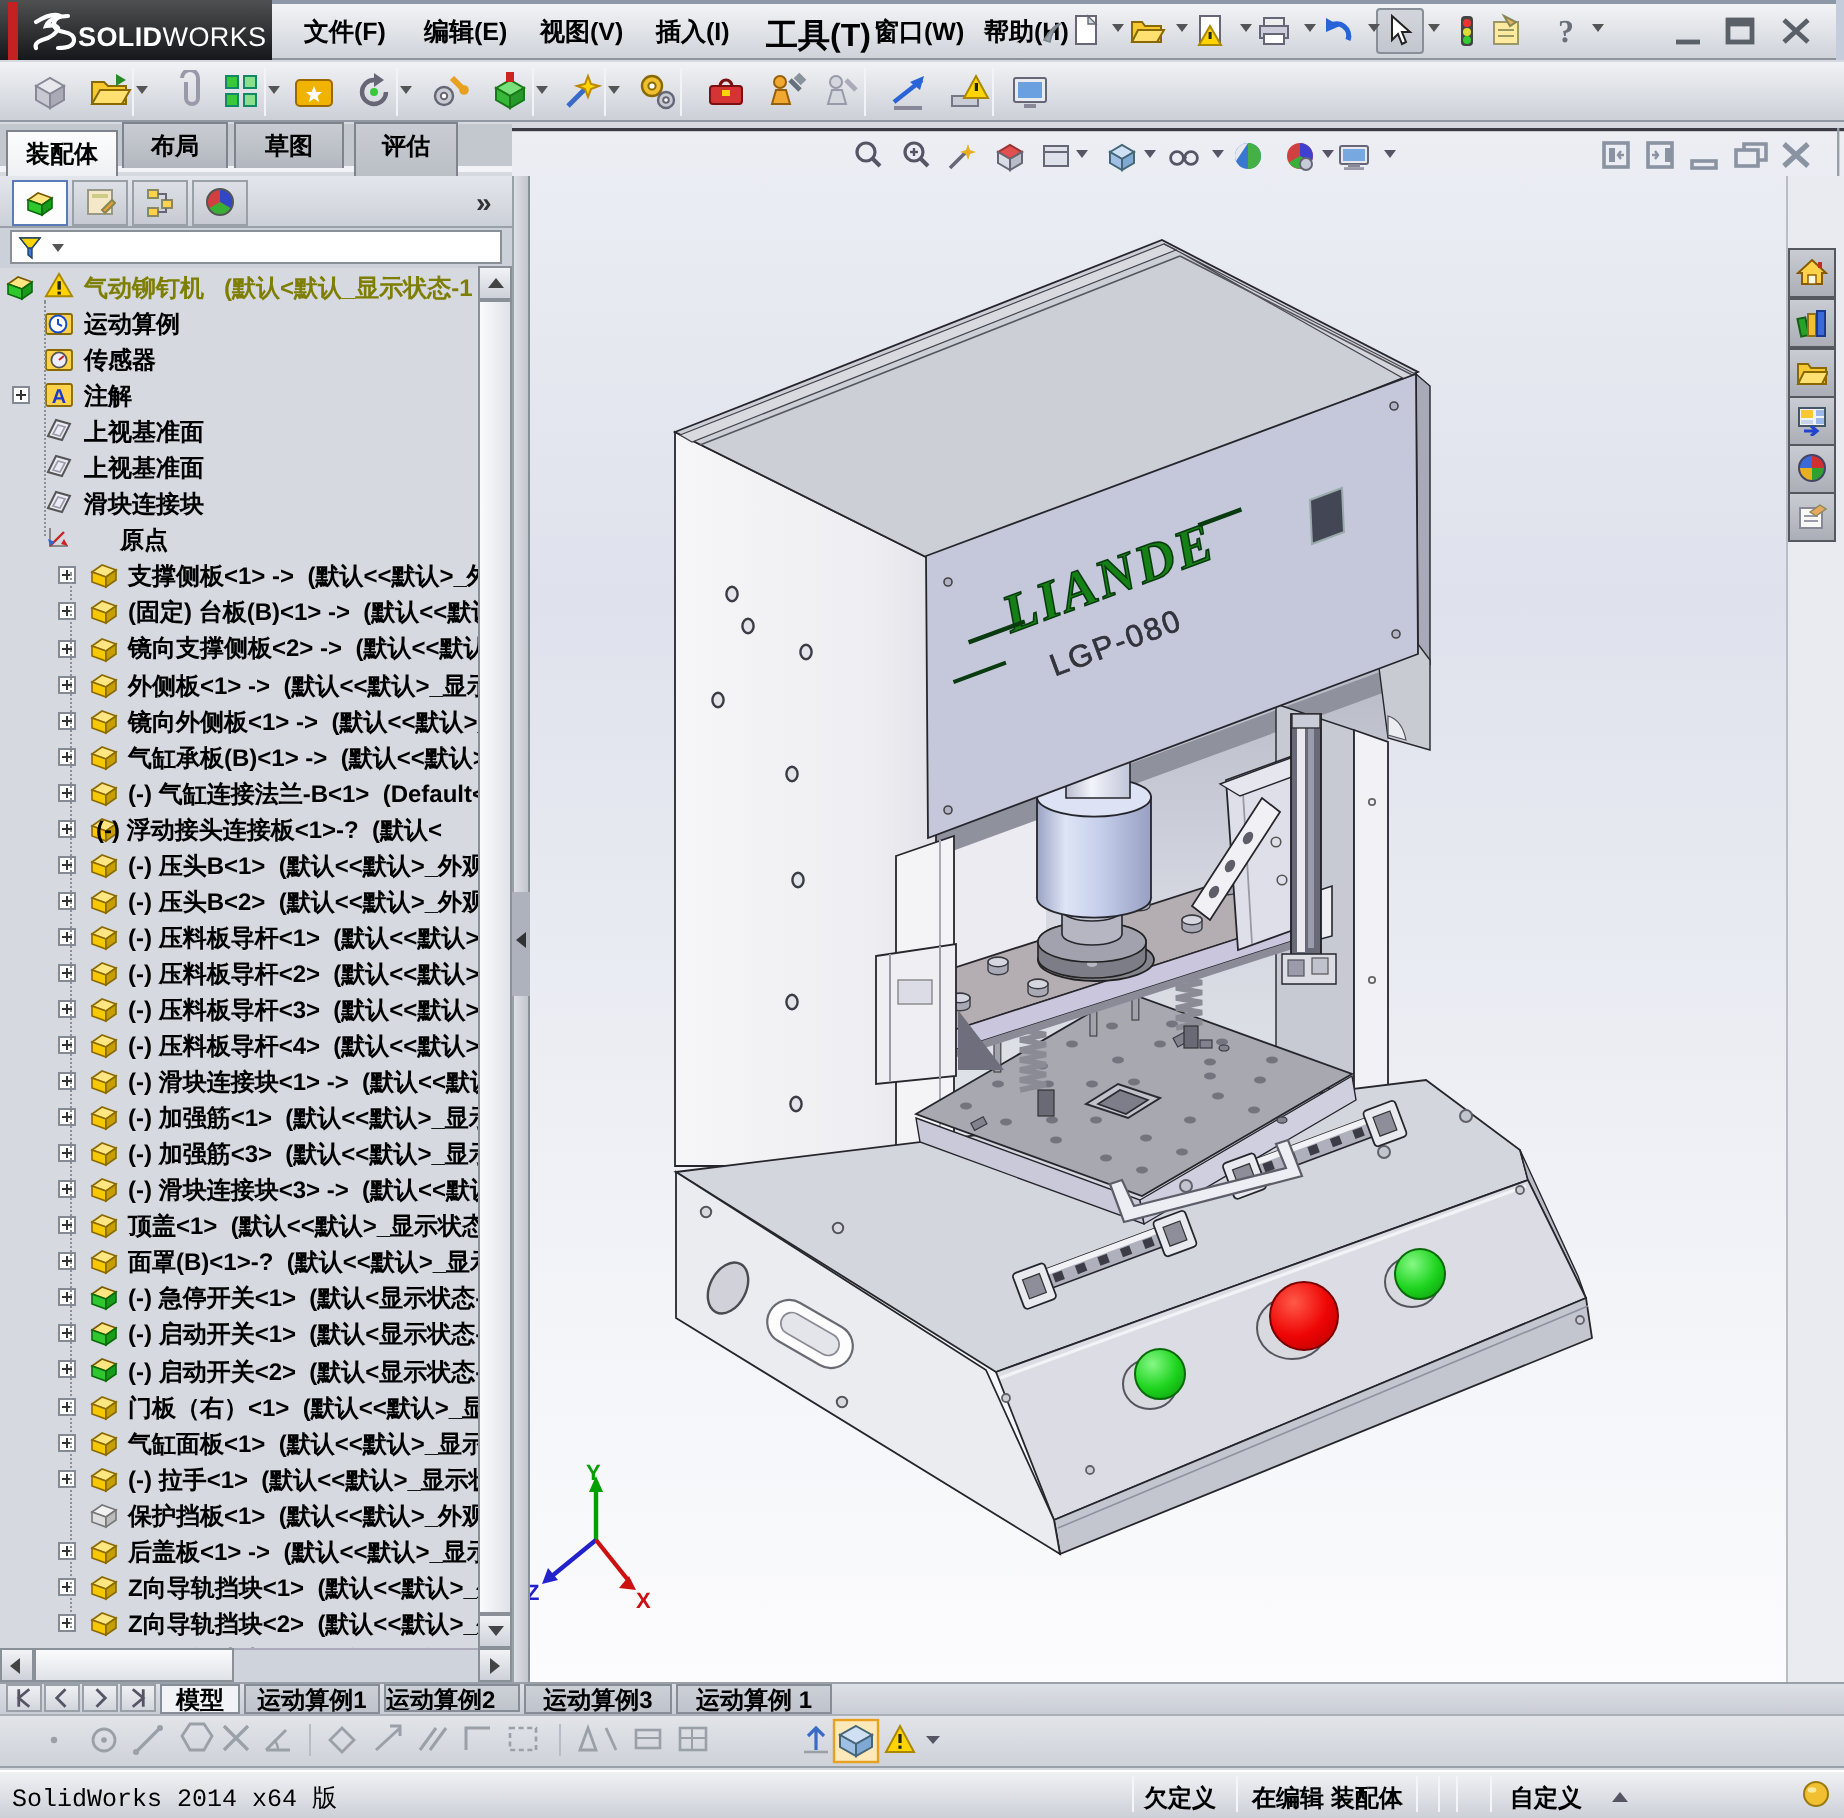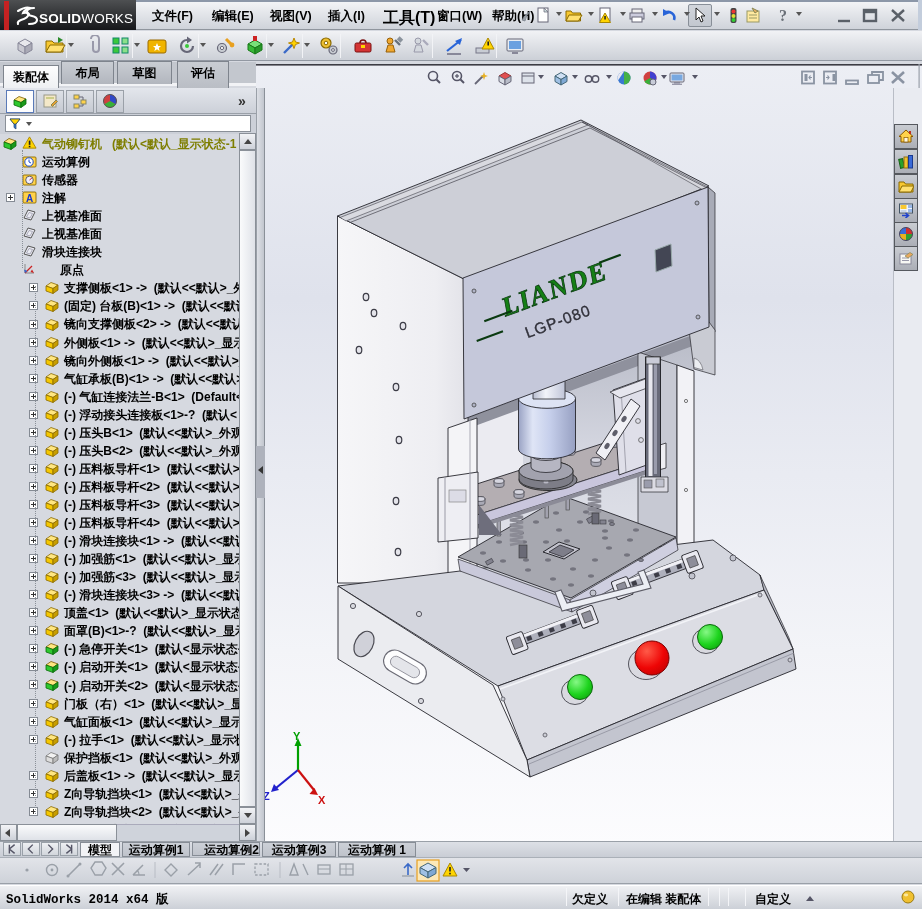--- a/index.html
+++ b/index.html
@@ -683,21 +683,21 @@
 <svg class="abs" style="left:44px;top:254px" width="16" height="16">
         <use href="#part"></use>
       </svg>
 <div class="tx" style="left:64px;top:255px">(-) 气缸连接法兰-B&lt;1&gt;&nbsp; (Default&lt;&lt;</div>
 <svg class="abs" style="left:29px;top:276px" width="9" height="9">
         <use href="#exp"></use>
       </svg>
 <svg class="abs" style="left:44px;top:272px" width="16" height="16">
         <use href="#part"></use>
       </svg>
-<div class="tx" style="left:64px;top:273px">(-) 浮动接头连接板&lt;1&gt;-?&nbsp; (默认&lt;</div>
+<div class="tx" style="left:48px;top:273px">(-) 浮动接头连接板&lt;1&gt;-?&nbsp; (默认&lt;</div>
 <svg class="abs" style="left:29px;top:294px" width="9" height="9">
         <use href="#exp"></use>
       </svg>
 <svg class="abs" style="left:44px;top:290px" width="16" height="16">
         <use href="#part"></use>
       </svg>
 <div class="tx" style="left:64px;top:291px">(-) 压头B&lt;1&gt;&nbsp; (默认&lt;&lt;默认&gt;_外观 显</div>
 <svg class="abs" style="left:29px;top:312px" width="9" height="9">
         <use href="#exp"></use>
       </svg>
@@ -921,21 +921,21 @@
 <div class="abs" style="left:41px;top:842px;width:18px;height:14px;background:linear-gradient(#eef0f3,#d2d6dc);border:1px solid #99a0a8"></div>
 <svg class="abs" style="left:43px;top:842px" width="14" height="14" viewBox="0 0 14 16">
       <path d="M5,3 L10,8 L5,13" stroke="#556" stroke-width="1.6" fill="none"></path>
     </svg>
 <div class="abs" style="left:60px;top:842px;width:18px;height:14px;background:linear-gradient(#eef0f3,#d2d6dc);border:1px solid #99a0a8"></div>
 <svg class="abs" style="left:62px;top:842px" width="14" height="14" viewBox="0 0 14 16">
       <path d="M4,3 L10,8 L4,13 M10,3 L10,13" stroke="#556" stroke-width="1.6" fill="none"></path>
     </svg>
 <div class="abs" style="left:80px;top:842px;width:40px;height:15px;background:#f2f3f6;border:1px solid #878d96;font-size:12px;font-weight:bold;text-align:center;line-height:14px;overflow:hidden">模型</div>
 <div class="abs" style="left:122px;top:842px;width:68px;height:15px;background:linear-gradient(#ccd0d7,#bfc3cb);border:1px solid #878d96;font-size:12px;font-weight:bold;text-align:center;line-height:14px;overflow:hidden">运动算例1</div>
-<div class="abs" style="left:192px;top:842px;width:68px;height:14px;background:linear-gradient(#ccd0d7,#bfc3cb);border:1px solid #878d96;font-size:12px;font-weight:bold;text-align:right;line-height:14px;overflow:hidden">运动算例2</div>
+<div class="abs" style="left:192px;top:842px;width:68px;height:14px;background:linear-gradient(#ccd0d7,#bfc3cb);border:1px solid #878d96;font-size:12px;font-weight:bold;text-align:left;line-height:14px;overflow:hidden">运动算例2</div>
 <div class="abs" style="left:262px;top:842px;width:74px;height:15px;background:linear-gradient(#ccd0d7,#bfc3cb);border:1px solid #878d96;font-size:12px;font-weight:bold;text-align:center;line-height:14px;overflow:hidden">运动算例3</div>
 <div class="abs" style="left:338px;top:842px;width:78px;height:15px;background:linear-gradient(#ccd0d7,#bfc3cb);border:1px solid #878d96;font-size:12px;font-weight:bold;text-align:center;line-height:14px;overflow:hidden">运动算例 1</div>
 <div class="abs" style="left:0;top:857px;width:922px;height:27px;background:linear-gradient(#e2e4e9,#ced2d9);border-top:1px solid #aab0b8;border-bottom:1px solid #9aa0a8"></div>
 <svg class="abs" style="left:0;top:859px" width="520" height="23" viewBox="0 0 520 23">
       <circle cx="27" cy="11" r="1.6" fill="#9aa0a8"></circle>
       <circle cx="52" cy="11" r="5.5" fill="none" stroke="#9aa0a8" stroke-width="1.4"></circle>
       <circle cx="52" cy="11" r="1.4" fill="#9aa0a8"></circle>
       <line x1="68" y1="17" x2="80" y2="5" stroke="#9aa0a8" stroke-width="1.6"></line>
       <circle cx="68" cy="17" r="1.5" fill="#9aa0a8"></circle>
       <circle cx="80" cy="5" r="1.5" fill="#9aa0a8"></circle>
@@ -961,21 +961,21 @@
       <rect x="417" y="1" width="22" height="21" fill="#fce8b8" stroke="#e8a020" stroke-width="1.2"></rect>
       <polygon points="428,4 436,8.5 428,13 420,8.5" fill="#cfe0f4" stroke="#467"></polygon>
       <polygon points="420,8.5 428,13 428,19 420,14.5" fill="#9fc0e4" stroke="#467"></polygon>
       <polygon points="428,13 436,8.5 436,14.5 428,19" fill="#7fa8d4" stroke="#467"></polygon>
       <polygon points="450,4 457,17 443,17" fill="#ffd400" stroke="#a80" stroke-width="1"></polygon>
       <rect x="449.2" y="8" width="1.6" height="4.5" fill="#222"></rect>
       <rect x="449.2" y="13.8" width="1.6" height="1.6" fill="#222"></rect>
       <path d="M463,9 l7,0 l-3.5,4 z" fill="#556"></path>
     </svg>
 <div class="abs" style="left:0;top:885px;width:922px;height:24px;background:linear-gradient(#f0f1f4,#ccd0d7);border-top:1px solid #fff"></div>
-<div class="tx" style="left:6px;top:891px;font-size:12.5px;font-weight:bold;font-family:'Liberation Mono',monospace">SolidWorks 2014 x64 版</div>
+<div class="tx" style="left:6px;top:891px;font-size:12.5px;font-weight:normal;font-family:'Liberation Mono',monospace">SolidWorks 2014 x64 版</div>
 <div class="tx" style="left:572px;top:891px">欠定义</div>
 <div class="tx" style="left:626px;top:891px">在编辑 装配体</div>
 <div class="tx" style="left:755px;top:891px">自定义</div>
 <div class="abs" style="left:806px;top:896px;width:0;height:0;border-left:4px solid transparent;border-right:4px solid transparent;border-bottom:5px solid #556"></div>
 <div class="abs" style="left:566px;top:888px;width:1px;height:18px;background:#aab0b8;border-right:1px solid #f4f5f8"></div>
 <div class="abs" style="left:618px;top:888px;width:1px;height:18px;background:#aab0b8;border-right:1px solid #f4f5f8"></div>
 <div class="abs" style="left:708px;top:888px;width:1px;height:18px;background:#aab0b8;border-right:1px solid #f4f5f8"></div>
 <div class="abs" style="left:719px;top:888px;width:1px;height:18px;background:#aab0b8;border-right:1px solid #f4f5f8"></div>
 <div class="abs" style="left:728px;top:888px;width:1px;height:18px;background:#aab0b8;border-right:1px solid #f4f5f8"></div>
 <div class="abs" style="left:745px;top:888px;width:1px;height:18px;background:#aab0b8;border-right:1px solid #f4f5f8"></div>

